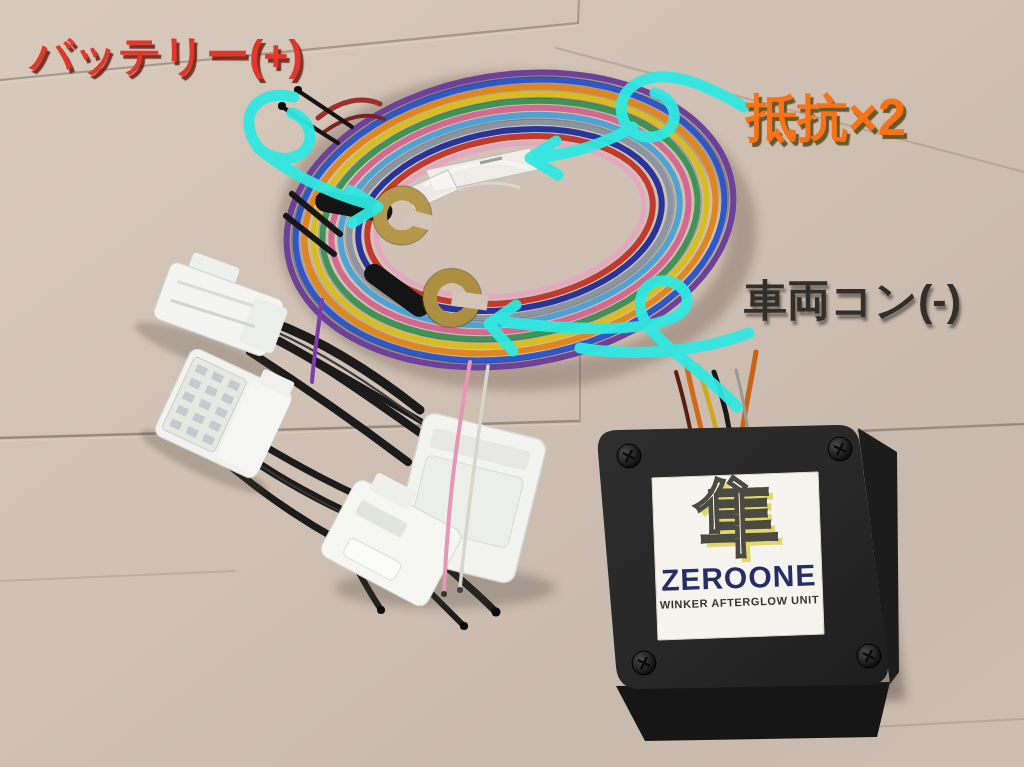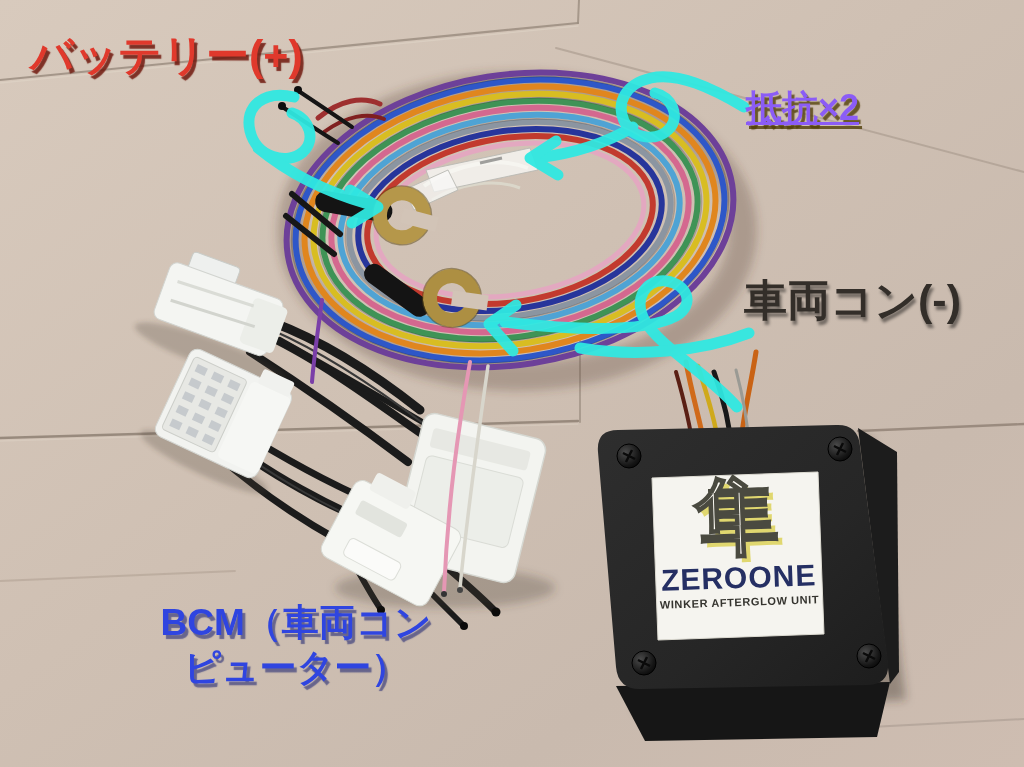--- a/index.html
+++ b/index.html
@@ -4,22 +4,22 @@
 <style>
   html,body{margin:0;padding:0;background:#111;}
   .photo{
     position:relative;width:1024px;height:767px;overflow:hidden;
     font-family:"Liberation Sans","DejaVu Sans",sans-serif;
   }
   .photo svg{position:absolute;left:0;top:0;}
   .ann{position:absolute;font-weight:bold;white-space:nowrap;text-align:center;}
   .ann-red{left:30px;top:27px;font-size:43px;color:#e0392c;
     text-shadow:3px 4px 1px rgba(110,22,12,.85);}
-  .ann-yellow{left:746px;top:84px;font-size:36px;color:#8b5cf6;
-    text-shadow:3px 4px 1px rgba(80,62,8,.8);text-decoration:underline;}
+  .ann-yellow{left:746px;top:84px;font-size:51px;color:#f97316;
+    text-shadow:3px 4px 1px rgba(80,62,8,.8);}
   .ann-dark{left:744px;top:272px;font-size:43px;color:#332e29;
     text-shadow:2px 4px 3px rgba(0,0,0,.45);}
   .ann-blue{left:128px;top:600px;width:336px;font-size:37px;color:#2f45e0;
     text-align:center;line-height:1.22;white-space:normal;
     text-shadow:3px 4px 1px rgba(20,28,110,.55);}
   .boxlabel{
     position:absolute;left:652px;top:474px;width:172px;height:168px;
     transform:rotate(-2deg);text-align:center;
   }
   .boxlabel .kanji{
@@ -262,24 +262,20 @@
       <path d="M737,407 C707,373 660,347 645,321 C633,300 645,279 666,281 C688,284 695,305 676,316 C643,334 565,329 505,322"></path>
       <path d="M749,333 C700,352 636,357 580,348"></path>
       <path d="M516,305 L489,324 L513,351"></path>
     </g>
   </g>
 </svg>
 
 <div class="ann ann-red">バッテリー(+)</div>
 <div class="ann ann-yellow">抵抗×2</div>
 <div class="ann ann-dark">車両コン(-)</div>
-<div class="ann ann-blue">
-  <div>BCM（車両コン</div>
-  <div>ピューター）</div>
-</div>
 
 <div class="boxlabel">
   <div class="kanji">隼</div>
   <div class="brand">ZEROONE</div>
   <div class="product">WINKER AFTERGLOW UNIT</div>
 </div>
 
 </div>
 
 </body></html>

